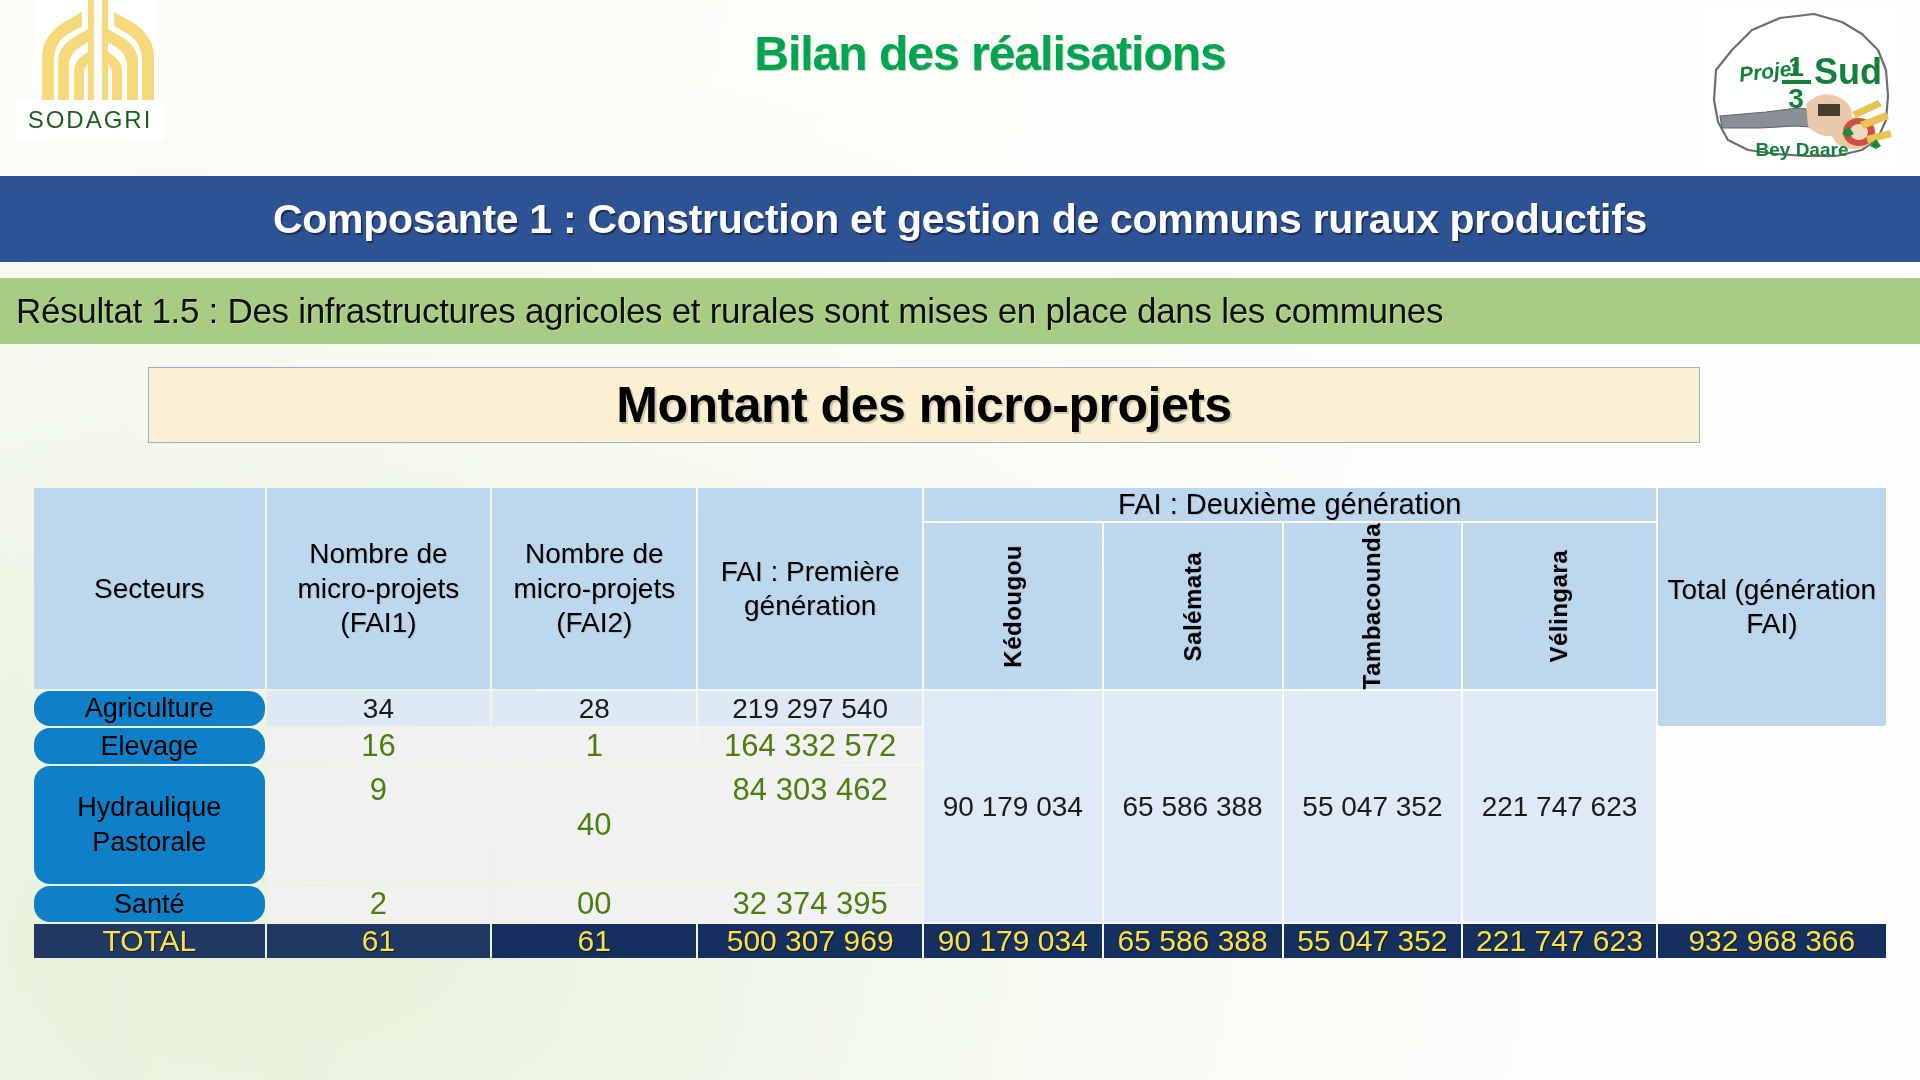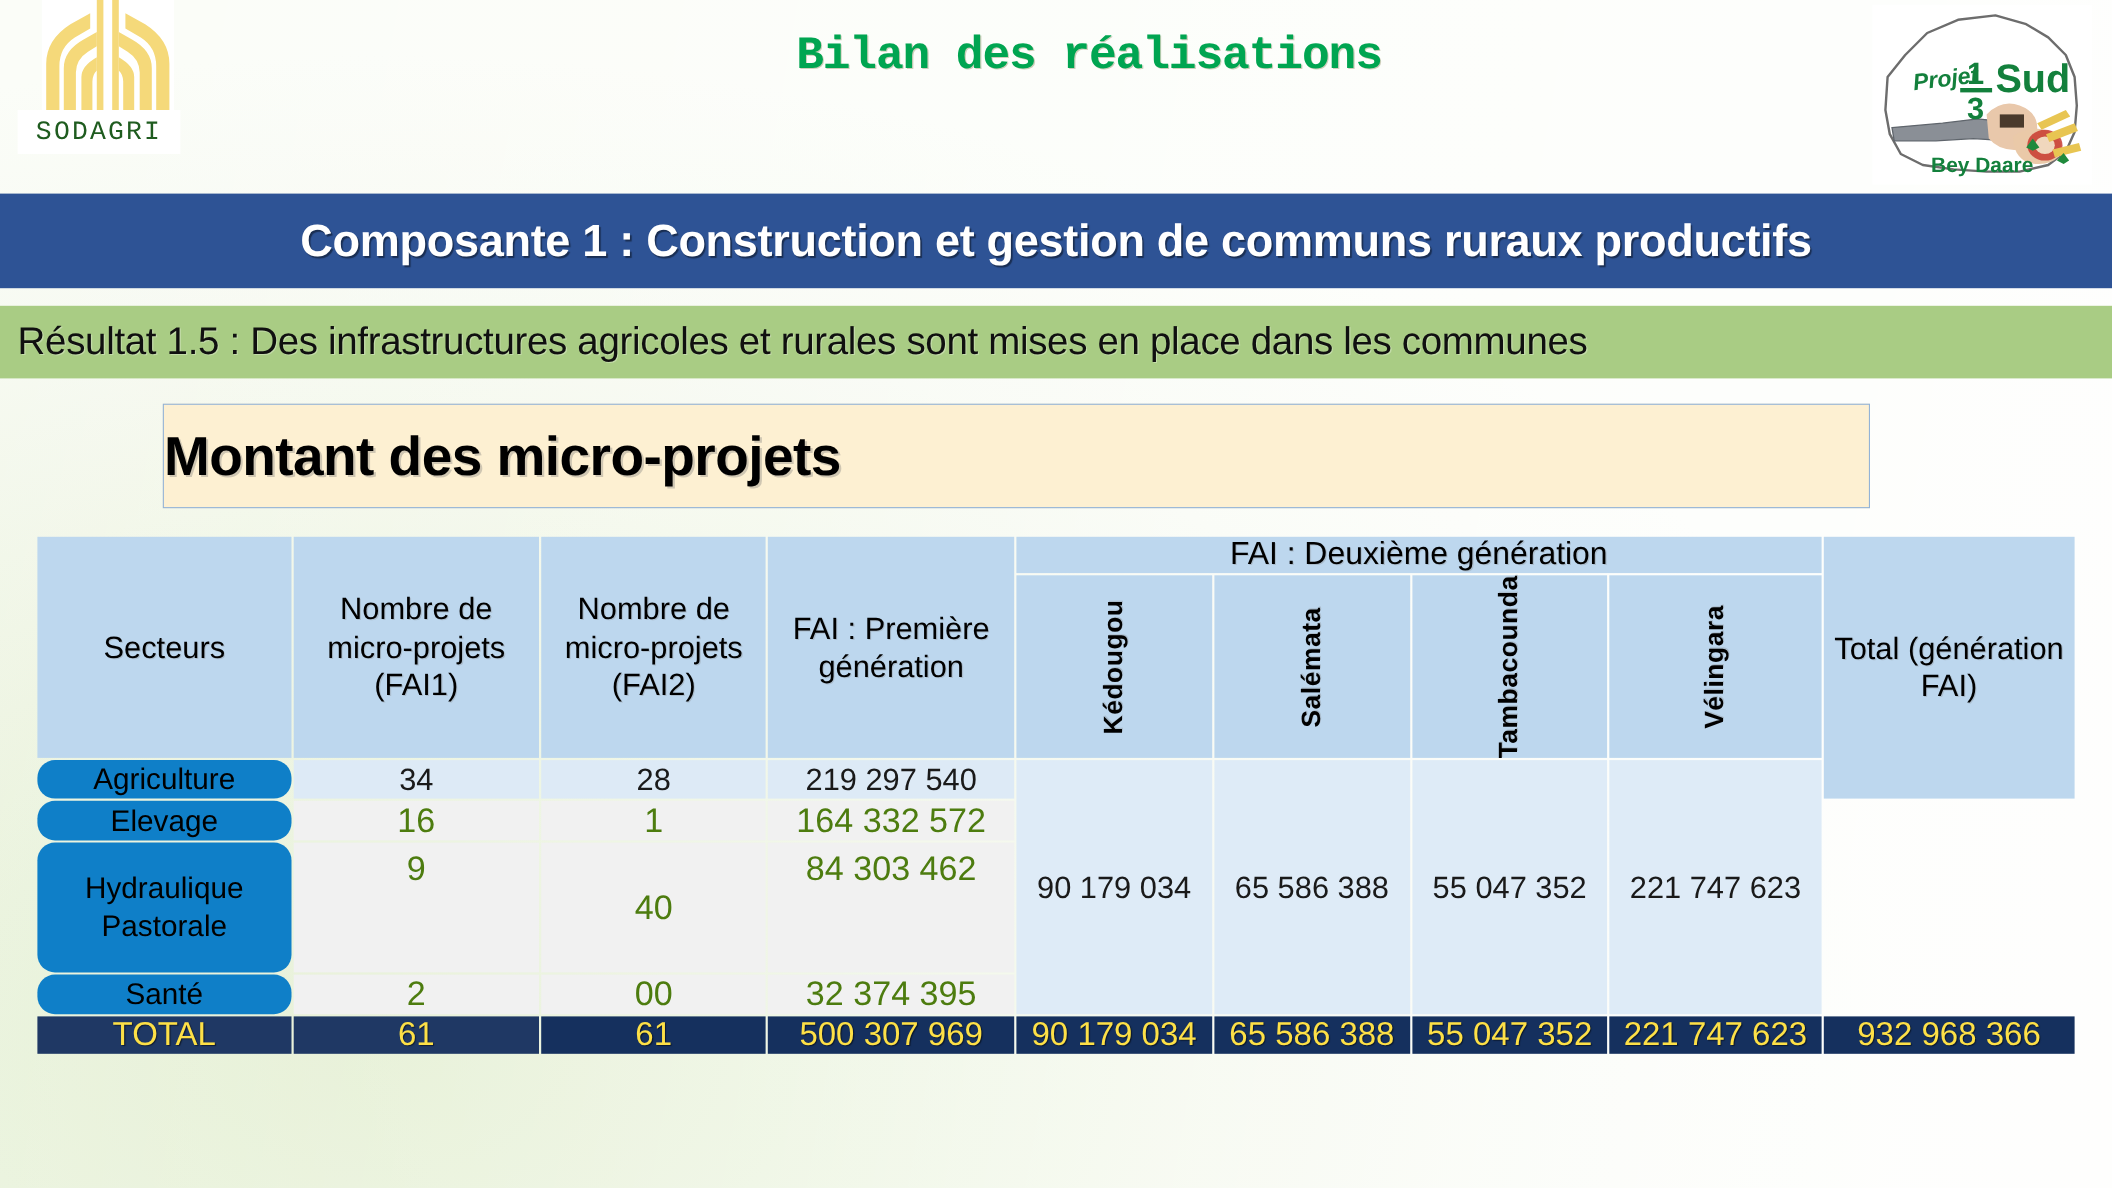--- a/index.html
+++ b/index.html
@@ -52,21 +52,21 @@
     position: relative;
     overflow: hidden;
     background: #ffffff;
   }
   .sodagri-name {
     width: 148px;
     margin-left: -22px;
     height: 40px;
     background: #ffffff;
     color: #1f5c1f;
-    font-family: Liberation Mono, monospace;
+    font-family: Liberation Sans, sans-serif;
     font-size: 24px;
     letter-spacing: 2px;
     font-weight: 400;
     display: flex;
     align-items: center;
     justify-content: center;
   }
 
   
   .projet-logo {
@@ -76,27 +76,26 @@
     height: 164px;
   }
 
   
   .slide-title {
     position: absolute;
     top: 28px;
     left: 300px;
     width: 1380px;
     text-align: center;
-    font-size: 42px;
+    font-size: 48px;
     font-weight: bold;
     color: #00a551;
     letter-spacing: -1px;
     line-height: 1.1;
     text-shadow: 1px 1px 0 rgba(150,150,110,0.45);
-    font-family: Liberation Mono, monospace;
   }
 
   
   .band-blue {
     position: absolute;
     top: 176px; left: 0;
     width: 1920px;
     height: 86px;
     background: #2e5395;
     display: flex;
@@ -132,25 +131,26 @@
     padding-left: 16px;
     text-shadow: 1px 1px 0 rgba(255,255,255,0.3);
   }
 
   
   .cream-box {
     position: absolute;
     top: 367px;
     left: 148px;
     width: 1552px;
-    height: 95px;
+    height: 76px;
     background: #fdf0d2;
     border: 1px solid #93b3d7;
     display: flex;
     align-items: center;
+    justify-content: center;
     z-index: 4;
   }
   .cream-box-text {
     font-size: 50px;
     font-weight: bold;
     color: #000000;
     letter-spacing: -0.5px;
     text-shadow: 2px 2px 0 rgba(120,120,120,0.35);
   }
 

